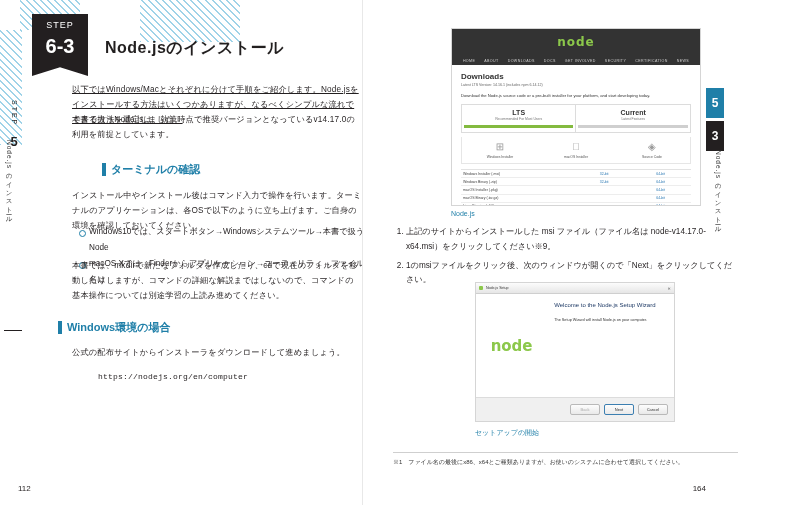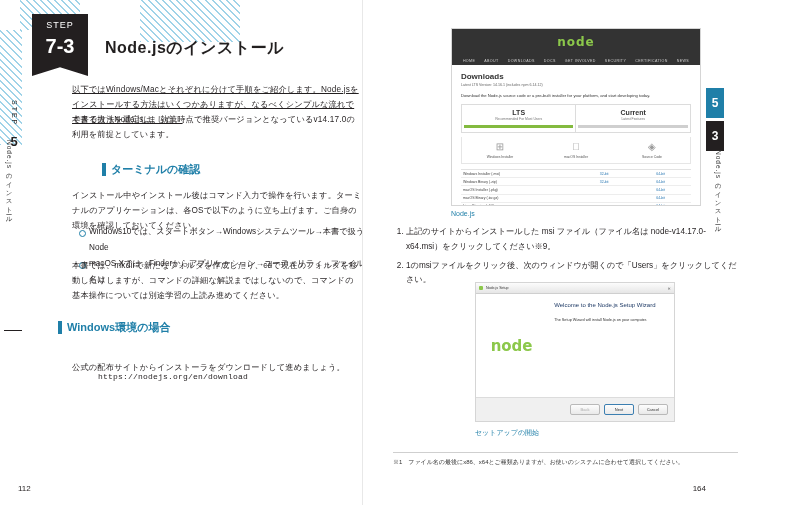--- a/index.html
+++ b/index.html
@@ -207,21 +207,21 @@
 <div class="spread">
 
   <div class="page page-left">
 
     <div class="hatch hatch-top-left"></div>
     <div class="hatch hatch-top-right"></div>
     <div class="hatch hatch-side"></div>
 
     <div class="step-badge">
       <div class="s-word">STEP</div>
-      <div class="s-num">7-3</div>
+      <div class="s-num">6-3</div>
     </div>
 
     <div class="chapter-title">Node.jsのインストール</div>
 
     <div class="vtab">
       <span class="vt-step">STEP</span>
       <span class="vt-num">5</span>
     </div>
     <div class="vtab-label">Node.jsのインストール</div>
     <div class="vtab-rule"></div>
@@ -235,23 +235,23 @@
 
     <ul class="bullets" style="left:78px; top:224px; width:290px;">
       <li>Windows10では、スタートボタン→Windowsシステムツール→本書で扱うNode</li>
       <li>macOS Xでは、Finderからアプリケーション→ユーティリティ→ファイル名は</li>
     </ul>
 
     <div class="body-p" style="left:72px; top:258px; width:290px;">本書では、mkdirで新たなフォルダを作成したり、cdで現在のフォルダを移動したりしますが、コマンドの詳細な解説まではしないので、コマンドの基本操作については別途学習の上読み進めてください。</div>
 
     <div class="heading2" style="left:58px; top:320px;">Windows環境の場合</div>
 
-    <div class="body-p" style="left:72px; top:360px; width:290px;">公式の配布サイトからインストーラをダウンロードして進めましょう。</div>
-
-    <div class="code-line" style="left:98px; top:372px;">https://nodejs.org/en/download</div>
+    <div class="body-p" style="left:72px; top:345px; width:290px;">公式の配布サイトからインストーラをダウンロードして進めましょう。</div>
+
+    <div class="code-line" style="left:98px; top:372px;">https://nodejs.org/en/computer</div>
 
     <div class="folio folio-left">112</div>
   </div>
 
   <div class="page page-right">
 
     <div class="right-tabs">
       <div class="right-tab rt-blue">5</div>
       <div class="right-tab rt-black">3</div>
     </div>
@@ -331,21 +331,21 @@
             <div class="c3">64-bit</div>
           </div>
 
         </div>
       </div>
     </div>
     <div class="fig-caption" style="left:88px; top:210px;">Node.js</div>
 
     <ol class="numlist" style="left:30px; top:225px; width:345px;">
       <li>上記のサイトからインストールした msi ファイル（ファイル名は node-v14.17.0-x64.msi）をクリックしてください※9。</li>
-      <li>1のmsiファイルをクリック後、次のウィンドウが開くので「Users」をクリックしてください。</li>
+      <li>1のmsiファイルをクリック後、次のウィンドウが開くので「Next」をクリックしてください。</li>
     </ol>
 
     <div class="fig-box wiz" style="left:112px; top:282px; width:200px; height:140px;">
       <div class="wiz-title">
         <span class="wt-dot"></span>
         <span>Node.js Setup</span>
         <span class="wt-close">✕</span>
       </div>
       <div class="wiz-main">
         <div class="wiz-left">

